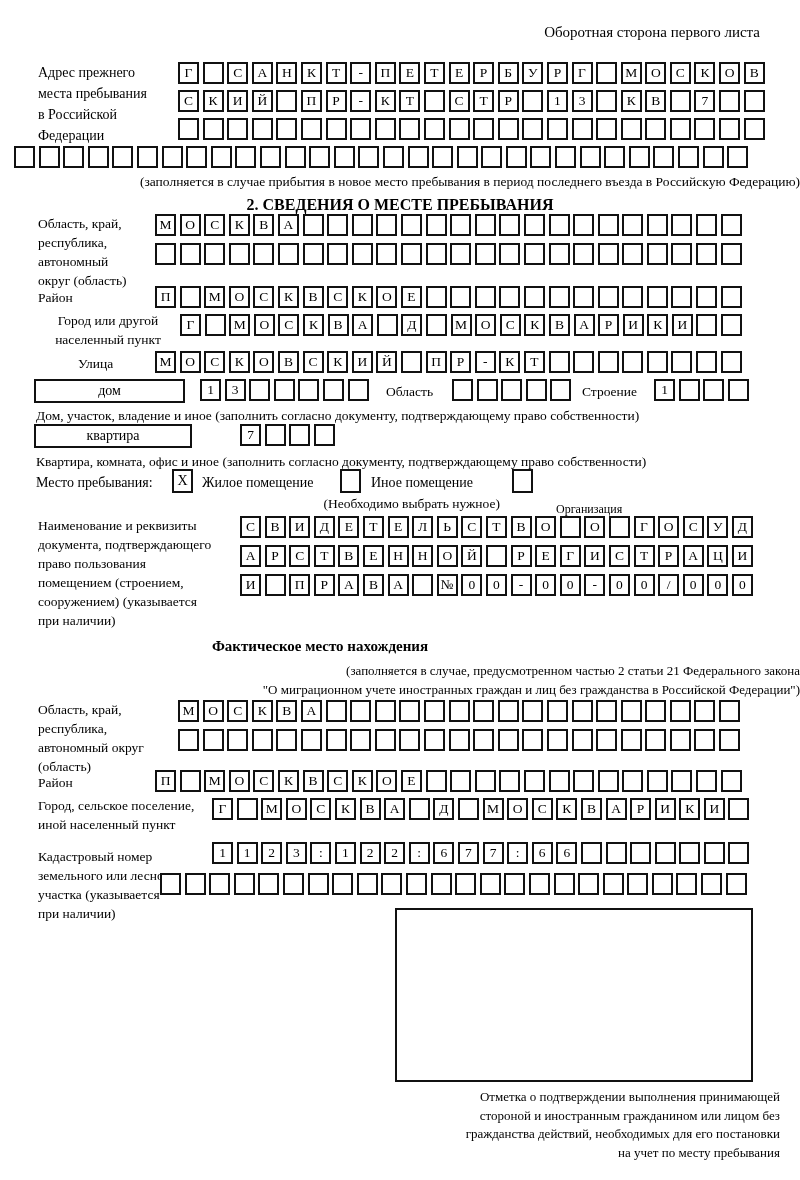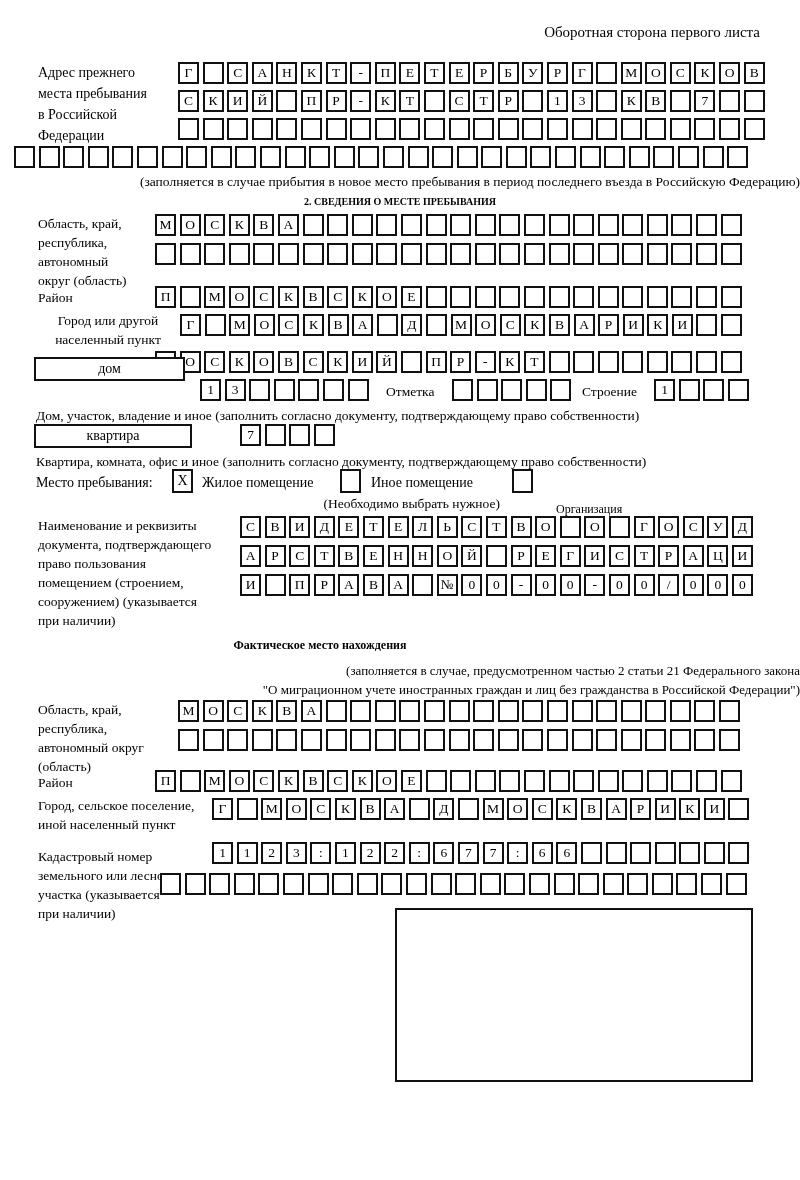--- a/index.html
+++ b/index.html
@@ -2,21 +2,21 @@
 <html><head>
 <meta charset="utf-8">
 <style>
   html,body{margin:0;padding:0;background:#fff;}
   #page{position:relative;width:800px;height:1180px;background:#fff;
         font-family:"Liberation Serif","DejaVu Serif",serif;color:#000;overflow:hidden;padding-left:19px;}
   .abs{position:absolute;}
   .lbl{font-size:13.5px;line-height:19px;white-space:pre-line;}
   .lbl-lg{font-size:14px;line-height:21px;white-space:pre-line;}
   .note{font-size:13.5px;text-align:right;white-space:pre-line;}
-  .title{font-size:10px;font-weight:bold;text-align:center;}
+  .title{font-size:16px;font-weight:bold;text-align:center;}
   .cellrow{display:flex;}
   .cell{box-sizing:border-box;width:21px;height:22px;border:2px solid #111;margin-right:3.6px;
         display:flex;align-items:center;justify-content:center;
         font-size:13.5px;font-family:"Liberation Serif",serif;flex:0 0 auto;background:#fff;}
   .widebox{box-sizing:border-box;border:2px solid #111;height:24px;display:flex;
         align-items:center;justify-content:center;font-size:14px;background:#fff;}
   .chk{box-sizing:border-box;width:21px;height:24px;border:2px solid #111;display:flex;
         align-items:center;justify-content:center;font-size:14px;background:#fff;}
   .stamp{box-sizing:border-box;border:2px solid #111;background:#fff;}
 </style>
@@ -279,31 +279,31 @@
       <div class="cell"></div>
       <div class="cell"></div>
       <div class="cell"></div>
       <div class="cell"></div>
       <div class="cell"></div>
       <div class="cell"></div>
       <div class="cell"></div>
       <div class="cell"></div>
     </div>
 
-  <div class="abs widebox" style="top:357px;left:34px;width:151px;">дом</div>
+  <div class="abs widebox" style="top:379px;left:34px;width:151px;">дом</div>
   <div class="abs cellrow" style="top:379px;left:200px;">
       <div class="cell">1</div>
       <div class="cell">3</div>
       <div class="cell"></div>
       <div class="cell"></div>
       <div class="cell"></div>
       <div class="cell"></div>
       <div class="cell"></div>
     </div>
-  <div class="abs lbl" style="top:382px;left:386px;">Отметка</div>
+  <div class="abs lbl" style="top:382px;left:386px;">Область</div>
   <div class="abs cellrow" style="top:379px;left:452px;">
       <div class="cell"></div>
       <div class="cell"></div>
       <div class="cell"></div>
       <div class="cell"></div>
       <div class="cell"></div>
     </div>
   <div class="abs lbl" style="top:382px;left:582px;">Строение</div>
   <div class="abs cellrow" style="top:379px;left:654px;">
       <div class="cell">1</div>
@@ -400,21 +400,21 @@
       <div class="cell">0</div>
       <div class="cell">-</div>
       <div class="cell">0</div>
       <div class="cell">0</div>
       <div class="cell">/</div>
       <div class="cell">0</div>
       <div class="cell">0</div>
       <div class="cell">0</div>
     </div>
 
-  <div class="abs title" style="top:638px;left:0;width:640px;font-size:12px;">Фактическое место нахождения</div>
+  <div class="abs title" style="top:638px;left:0;width:640px;font-size:15px;">Фактическое место нахождения</div>
   <div class="abs note" style="top:661px;left:0;width:800px;font-size:13px;line-height:19px;">(заполняется в случае, предусмотренном частью 2 статьи 21 Федерального закона
 "О миграционном учете иностранных граждан и лиц без гражданства в Российской Федерации")</div>
 
   <div class="abs lbl" style="top:700px;left:38px;width:140px;">Область, край,
 республика,
 автономный округ
 (область)</div>
   <div class="abs cellrow" style="top:700px;left:178px;">
       <div class="cell">М</div>
       <div class="cell">О</div>
@@ -570,14 +570,18 @@
       <div class="cell"></div>
       <div class="cell"></div>
       <div class="cell"></div>
       <div class="cell"></div>
       <div class="cell"></div>
       <div class="cell"></div>
       <div class="cell"></div>
     </div>
 
   <div class="abs stamp" style="top:908px;left:395px;width:358px;height:174px;"></div>
+  <div class="abs note" style="top:1088px;left:370px;width:410px;font-size:13px;line-height:18.5px;">Отметка о подтверждении выполнения принимающей
+стороной и иностранным гражданином или лицом без
+гражданства действий, необходимых для его постановки
+на учет по месту пребывания</div>
 
 </div>
 
 </body></html>

